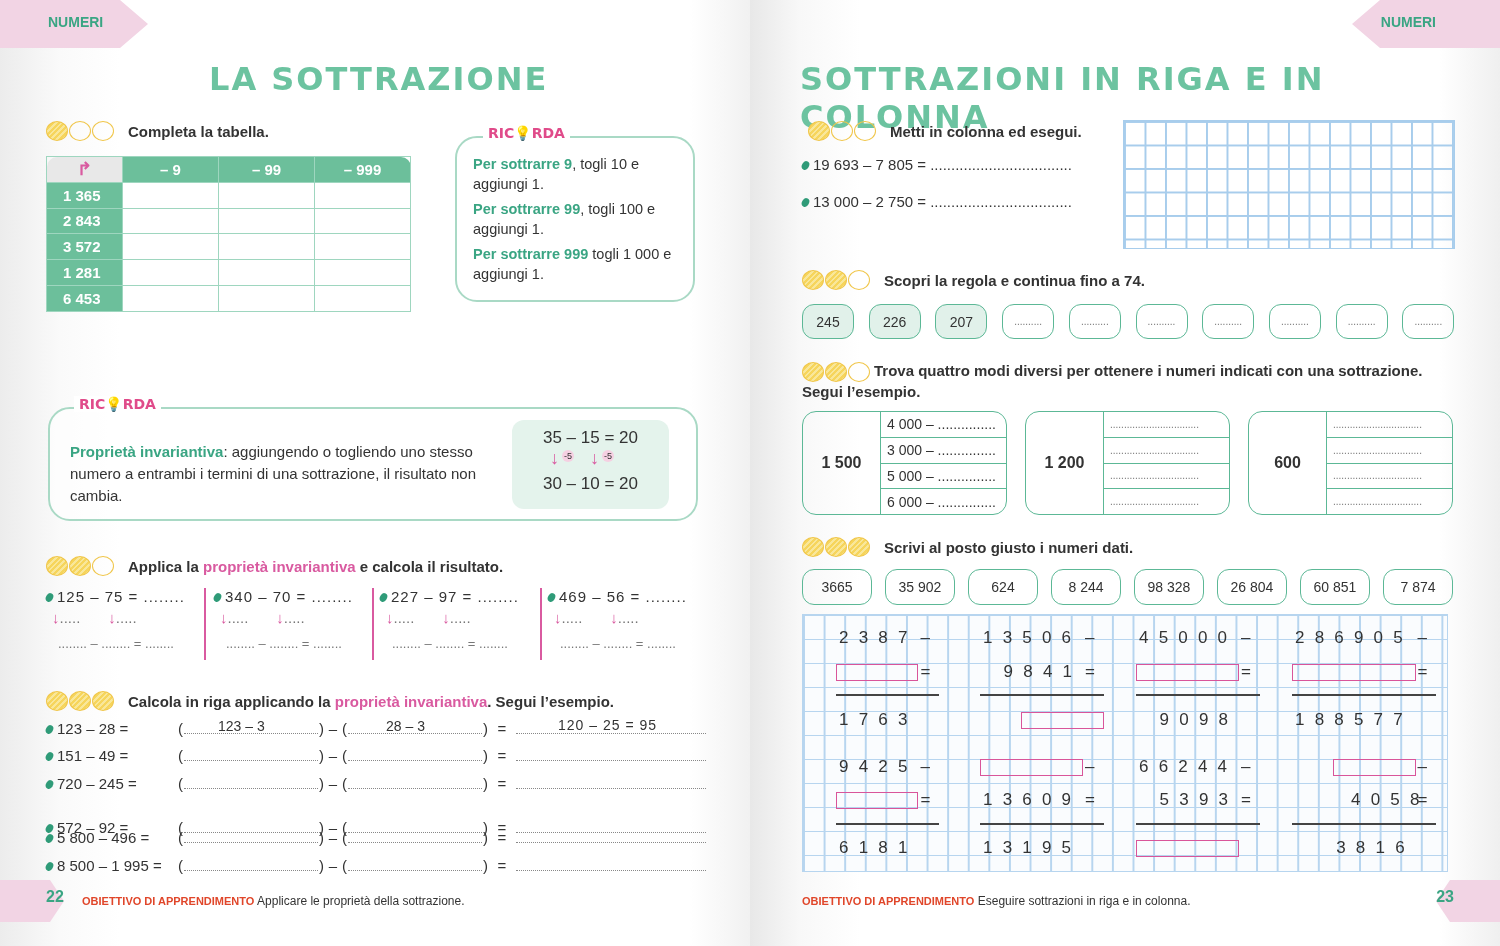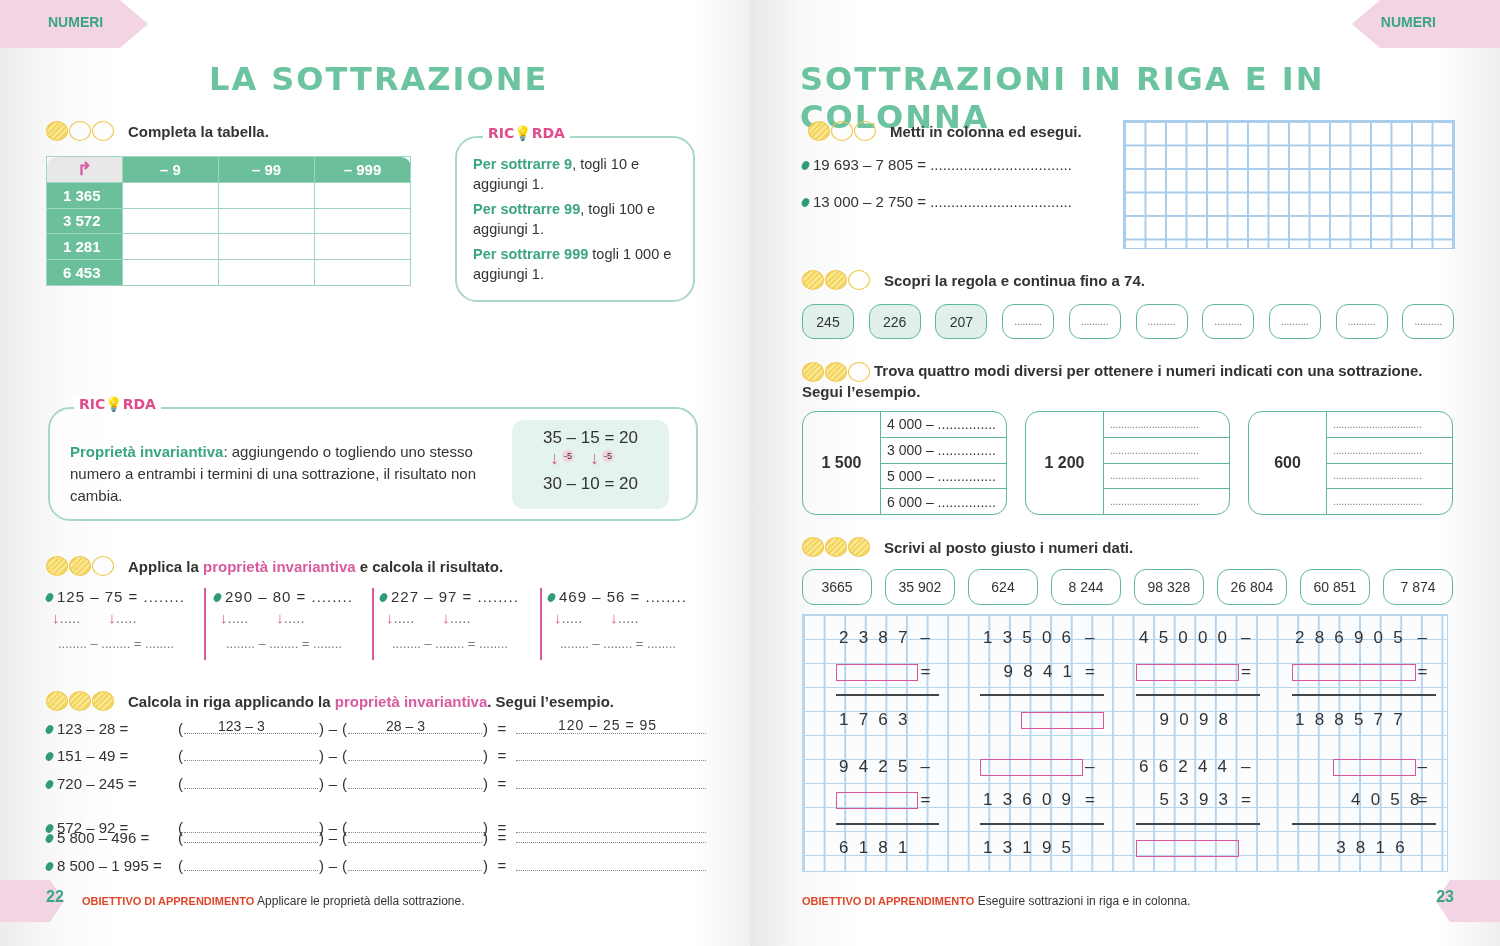--- a/index.html
+++ b/index.html
@@ -74,20 +74,26 @@
       <th>– 99</th>
       <th style="border-top-right-radius:10px">– 999</th>
     </tr>
     <tr>
           <td class="rowh">1 365</td>
           <td></td>
           <td></td>
           <td></td>
         </tr>
     <tr>
+          <td class="rowh">2 843</td>
+          <td></td>
+          <td></td>
+          <td></td>
+        </tr>
+    <tr>
           <td class="rowh">3 572</td>
           <td></td>
           <td></td>
           <td></td>
         </tr>
     <tr>
           <td class="rowh">1 281</td>
           <td></td>
           <td></td>
           <td></td>
@@ -135,21 +141,21 @@
     <span><span>Applica la </span><span class="pink">proprietà invariantiva</span><span> e calcola il risultato.</span></span>
   </div>
   <div class="abs" style="left:46px;top:588px;width:655px;height:75px">
     <div class="abs" style="left:0;top:0;width:160px">
       <div style="font-size:15px;letter-spacing:1px"><i class="bullet"></i><span>125 – 75 = ........</span></div>
       <div style="margin:4px 0 0 6px;font-size:15px"><span class="pink">↓</span><span class="dots">.....</span><span class="pink" style="margin-left:28px">↓</span><span class="dots">.....</span></div>
       <div style="margin:10px 0 0 12px;font-size:13px" class="dots">........ – ........ = ........</div>
     </div>
     <div class="abs" style="left:158px;top:0;width:2px;height:72px;background:#d95aa0"></div>
     <div class="abs" style="left:168px;top:0;width:160px">
-      <div style="font-size:15px;letter-spacing:1px"><i class="bullet"></i><span>290 – 80 = ........</span></div>
+      <div style="font-size:15px;letter-spacing:1px"><i class="bullet"></i><span>340 – 70 = ........</span></div>
       <div style="margin:4px 0 0 6px;font-size:15px"><span class="pink">↓</span><span class="dots">.....</span><span class="pink" style="margin-left:28px">↓</span><span class="dots">.....</span></div>
       <div style="margin:10px 0 0 12px;font-size:13px" class="dots">........ – ........ = ........</div>
     </div>
     <div class="abs" style="left:326px;top:0;width:2px;height:72px;background:#d95aa0"></div>
     <div class="abs" style="left:334px;top:0;width:160px">
       <div style="font-size:15px;letter-spacing:1px"><i class="bullet"></i><span>227 – 97 = ........</span></div>
       <div style="margin:4px 0 0 6px;font-size:15px"><span class="pink">↓</span><span class="dots">.....</span><span class="pink" style="margin-left:28px">↓</span><span class="dots">.....</span></div>
       <div style="margin:10px 0 0 12px;font-size:13px" class="dots">........ – ........ = ........</div>
     </div>
     <div class="abs" style="left:494px;top:0;width:2px;height:72px;background:#d95aa0"></div>

